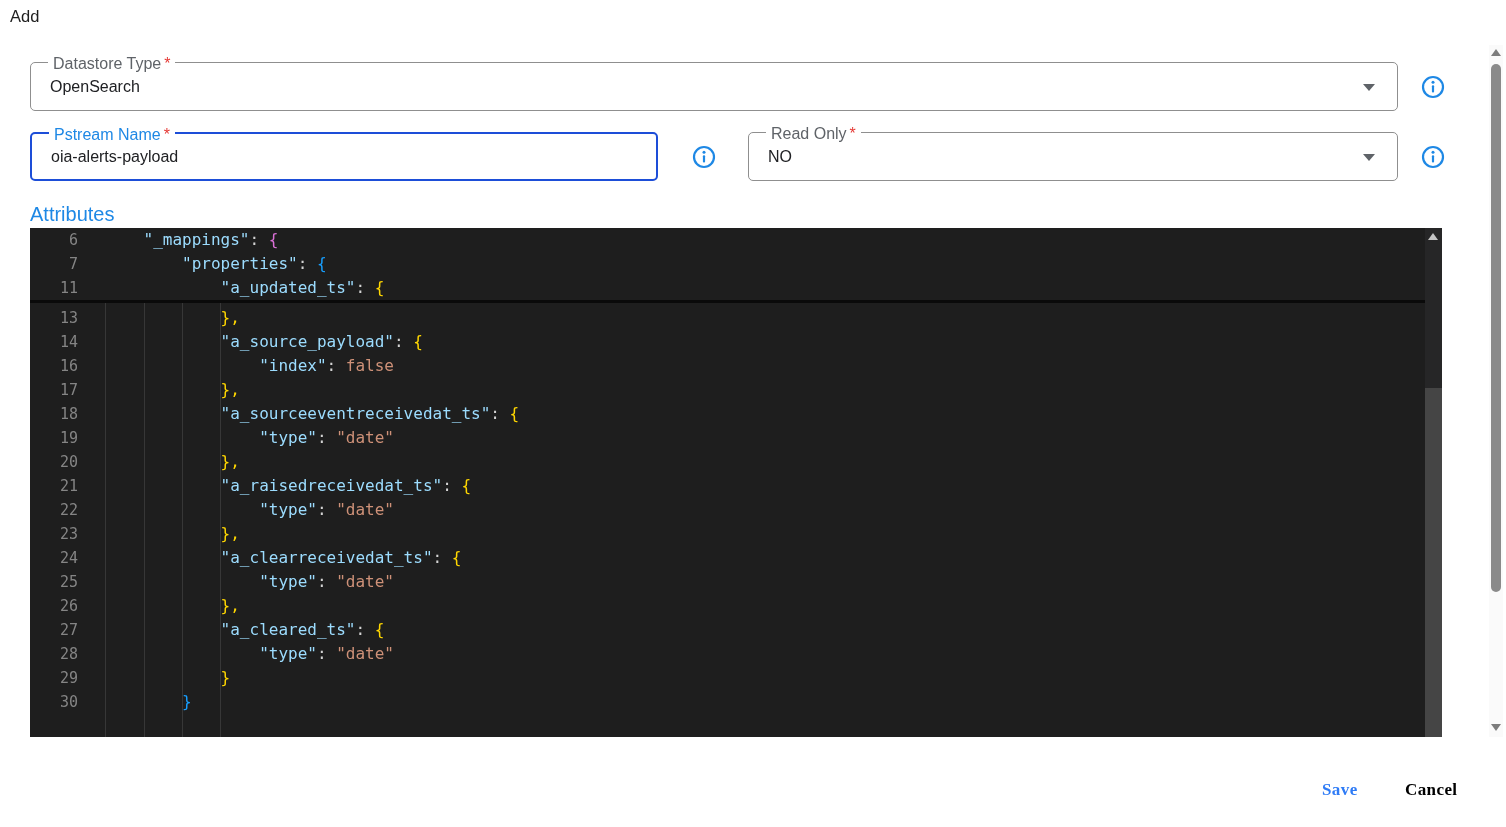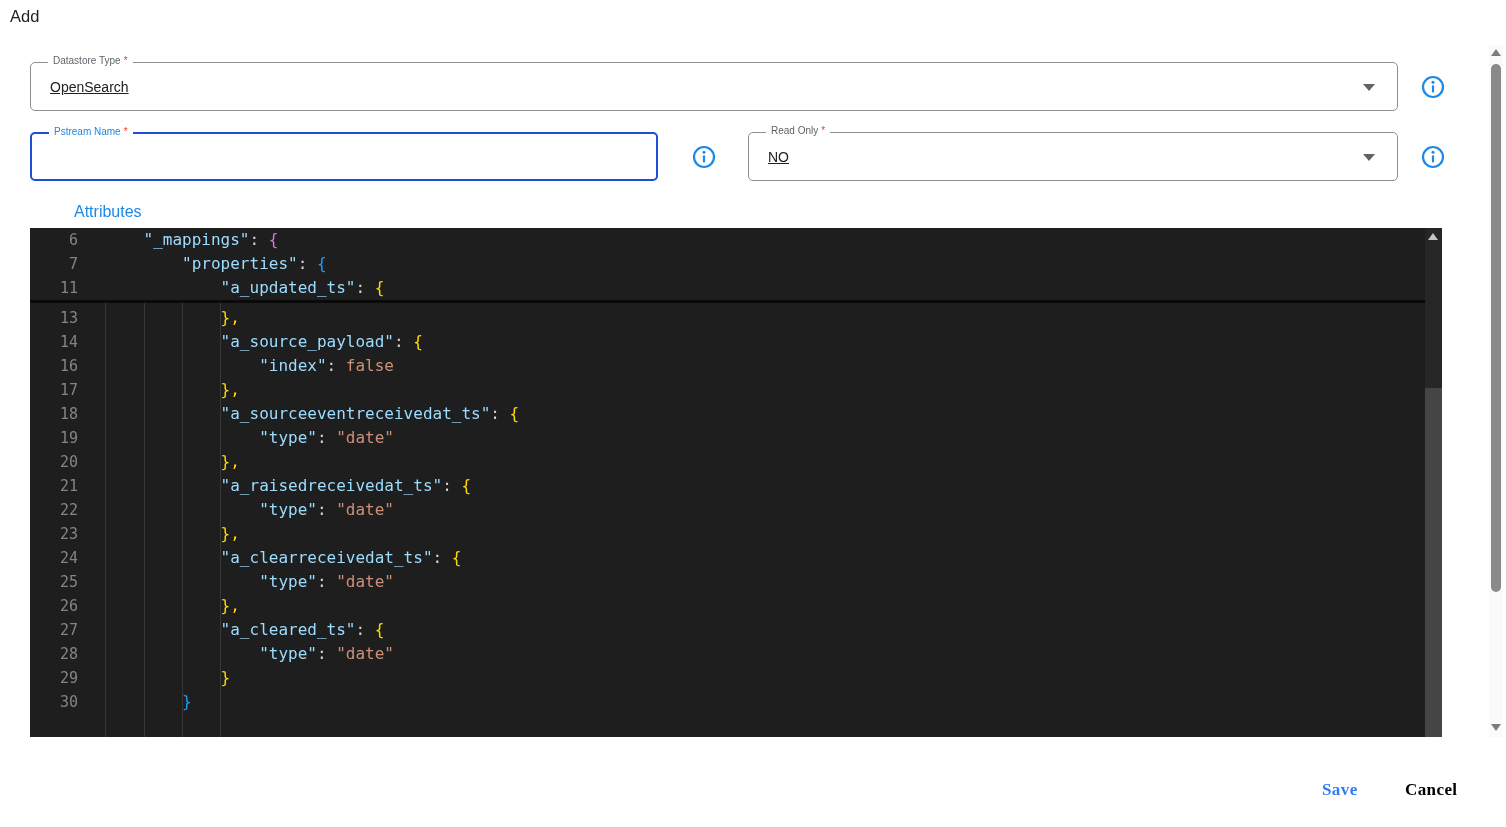--- a/index.html
+++ b/index.html
@@ -2,32 +2,32 @@
 <html><head>
 <meta charset="utf-8">
 <style>
   html,body{margin:0;padding:0;background:#fff;}
   .page{position:relative;width:1506px;height:822px;background:#ffffff;overflow:hidden;
         font-family:"Liberation Sans",sans-serif;color:#202124;}
   .page-title{position:absolute;left:10px;top:7px;font-size:16.5px;color:#1f1f1f;}
 
   
   .field{position:absolute;border:1px solid #8f8f8f;border-radius:5px;background:#fff;box-sizing:border-box;}
-  .field .flabel{position:absolute;top:-8px;left:17px;background:#fff;padding:0 5px;font-size:10px;color:#5f6368;white-space:nowrap;}
-  .field .fvalue{position:absolute;left:19px;top:50%;transform:translateY(-50%);font-size:14px;color:#202124;white-space:nowrap;text-decoration:underline;}
+  .field .flabel{position:absolute;top:-8px;left:17px;background:#fff;padding:0 5px;font-size:16px;color:#5f6368;white-space:nowrap;}
+  .field .fvalue{position:absolute;left:19px;top:50%;transform:translateY(-50%);font-size:16px;color:#202124;white-space:nowrap;}
   .field.focused{border:2px solid #1d4ed8;}
   .field.focused .flabel{color:#1e88e5;}
   .req{color:#e53935;margin-left:3px;}
   .caret{position:absolute;right:22px;top:50%;margin-top:-3px;width:0;height:0;
          border-left:6px solid transparent;border-right:6px solid transparent;border-top:7px solid #5f6368;}
   .txt-input{position:absolute;left:19px;top:0;height:100%;width:calc(100% - 40px);border:none;outline:none;
              background:transparent;font-family:"Liberation Sans",sans-serif;font-size:16px;color:#202124;padding:0;}
   .info{position:absolute;width:24px;height:24px;cursor:pointer;}
 
-  .attributes-label{position:absolute;left:30px;top:203px;font-size:16px;color:#1e88e5;cursor:pointer;margin-left:44px;}
+  .attributes-label{position:absolute;left:30px;top:203px;font-size:20px;color:#1e88e5;cursor:pointer;}
 
   
   .editor{position:absolute;left:30px;top:228px;width:1412px;height:509px;background:#1e1e1e;overflow:hidden;
           font-family:"DejaVu Sans Mono",monospace;font-size:16px;line-height:24px;}
   .code-line{display:flex;height:24px;white-space:pre;}
   .ln{width:48px;text-align:right;color:#858585;font-size:15px;flex:none;}
   .code{margin-left:27px;white-space:pre;}
   .sticky{position:absolute;top:0;left:0;right:17px;background:#1e1e1e;border-bottom:3px solid #0a0a0a;z-index:2;}
   .codebody{position:absolute;top:54px;left:0;right:17px;z-index:1;}
   .guide{position:absolute;top:75px;bottom:0;width:1px;background:#373737;z-index:0;}
@@ -71,20 +71,21 @@
       <circle cx="12" cy="12" r="10" fill="none" stroke="#1e88e5" stroke-width="2.2"></circle>
       <rect x="10.9" y="10.2" width="2.2" height="7.2" rx="1" fill="#1e88e5"></rect>
       <circle cx="12" cy="7.2" r="1.5" fill="#1e88e5"></circle>
     </svg>
   </span>
 
   <div class="field focused" style="left:30px;top:132px;width:628px;height:49px;">
     <span class="flabel">
       <span>Pstream Name</span><span class="req">*</span>
     </span>
+    <input class="txt-input" type="text" value="oia-alerts-payload" style="">
   </div>
   <span class="info" style="left:692px;top:145px;">
     <svg width="24" height="24" viewBox="0 0 24 24">
       <circle cx="12" cy="12" r="10" fill="none" stroke="#1e88e5" stroke-width="2.2"></circle>
       <rect x="10.9" y="10.2" width="2.2" height="7.2" rx="1" fill="#1e88e5"></rect>
       <circle cx="12" cy="7.2" r="1.5" fill="#1e88e5"></circle>
     </svg>
   </span>
 
   <div class="field" style="left:748px;top:132px;width:650px;height:49px;">

